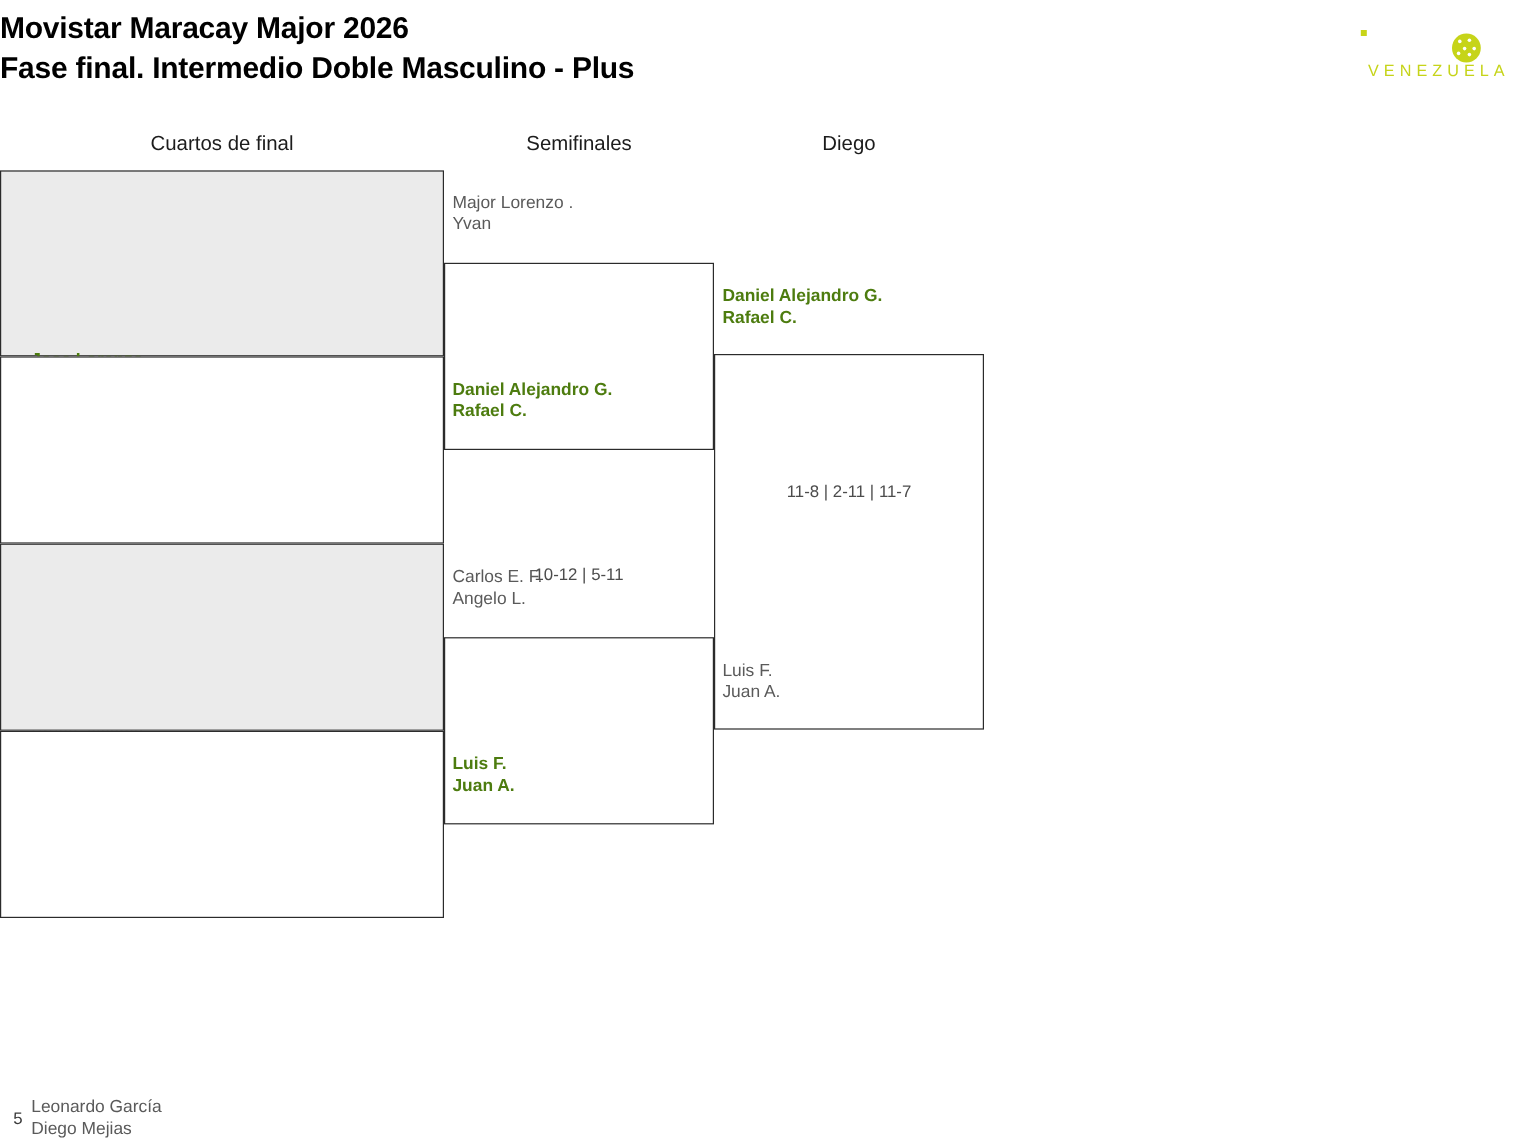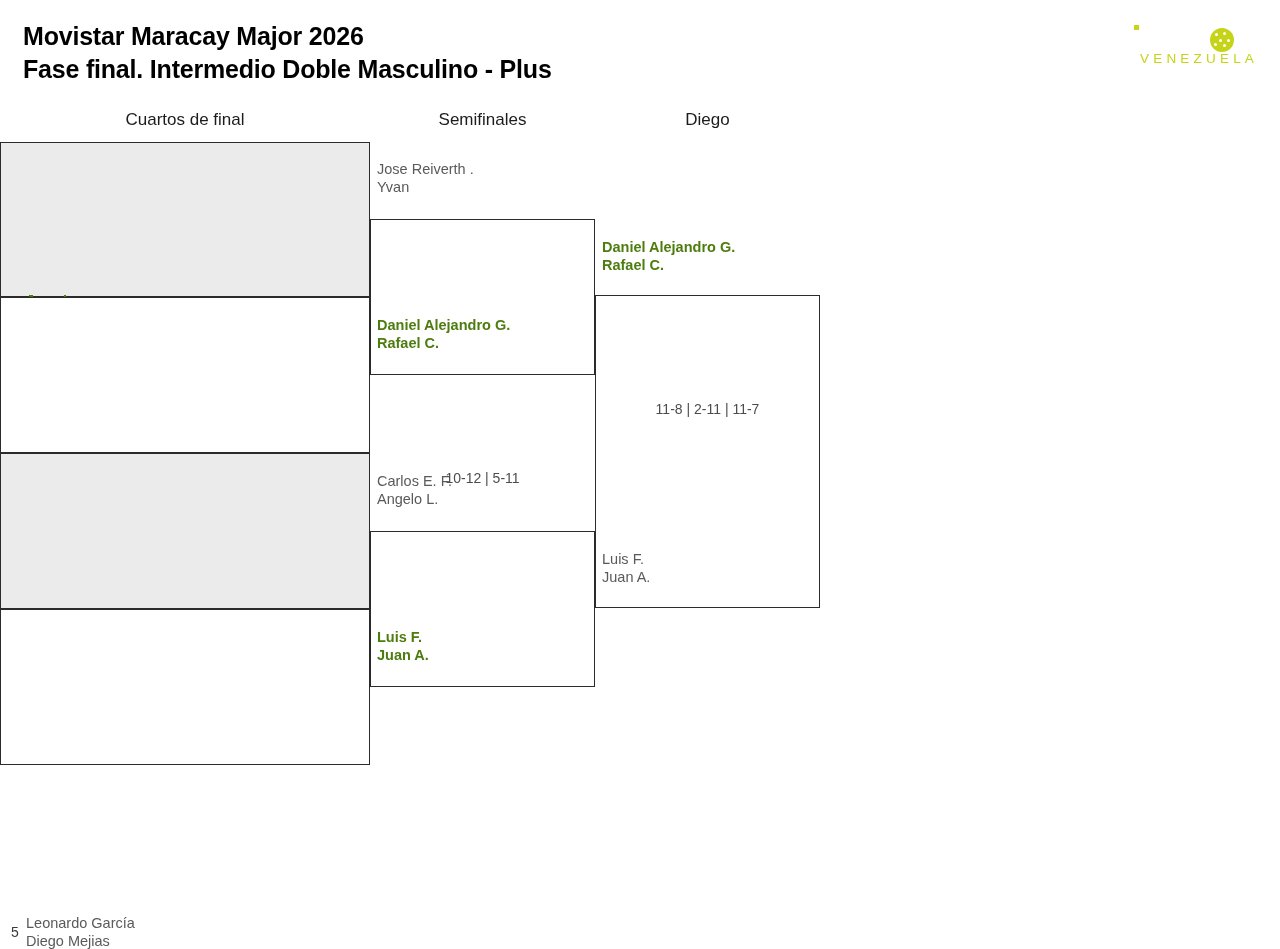--- a/index.html
+++ b/index.html
@@ -14,23 +14,22 @@
     position: relative;
     width: 1280px;
     height: 949px;
     overflow: hidden;
     background: #ffffff;
   }
 
   
   .title-block {
     position: absolute;
-    left: 0px; top: 20px;
+    left: 0px; top: 8px;
     width: 900px;
-    padding-left: 23px;
   }
   .title-line {
     font-size: 25px;
     font-weight: 700;
     color: #000000;
     line-height: 33px;
     letter-spacing: -0.2px;
     white-space: nowrap;
   }
 
@@ -194,21 +193,21 @@
     
     
     
     
   </div>
 
   <div class="mbox plain" id="sf0" style="left:370px; top:219px; width:225px; height:156px;">
     <span class="score" style="left:0px; top:250px; width:223px;">10-12 | 5-11</span>
   </div>
   <span class="team loser" style="left:377px; top:160px;">
-    <span class="ln">Jose Reiverth .</span>
+    <span class="ln">Major Lorenzo .</span>
     <span class="ln">Yvan</span>
   </span>
   <span class="team winner" style="left:377px; top:316px;">
     <span class="ln">Daniel Alejandro G.</span>
     <span class="ln">Rafael C.</span>
   </span>
 
   <div class="mbox plain" id="sf1" style="left:370px; top:531px; width:225px; height:156px;">
     
   </div>

